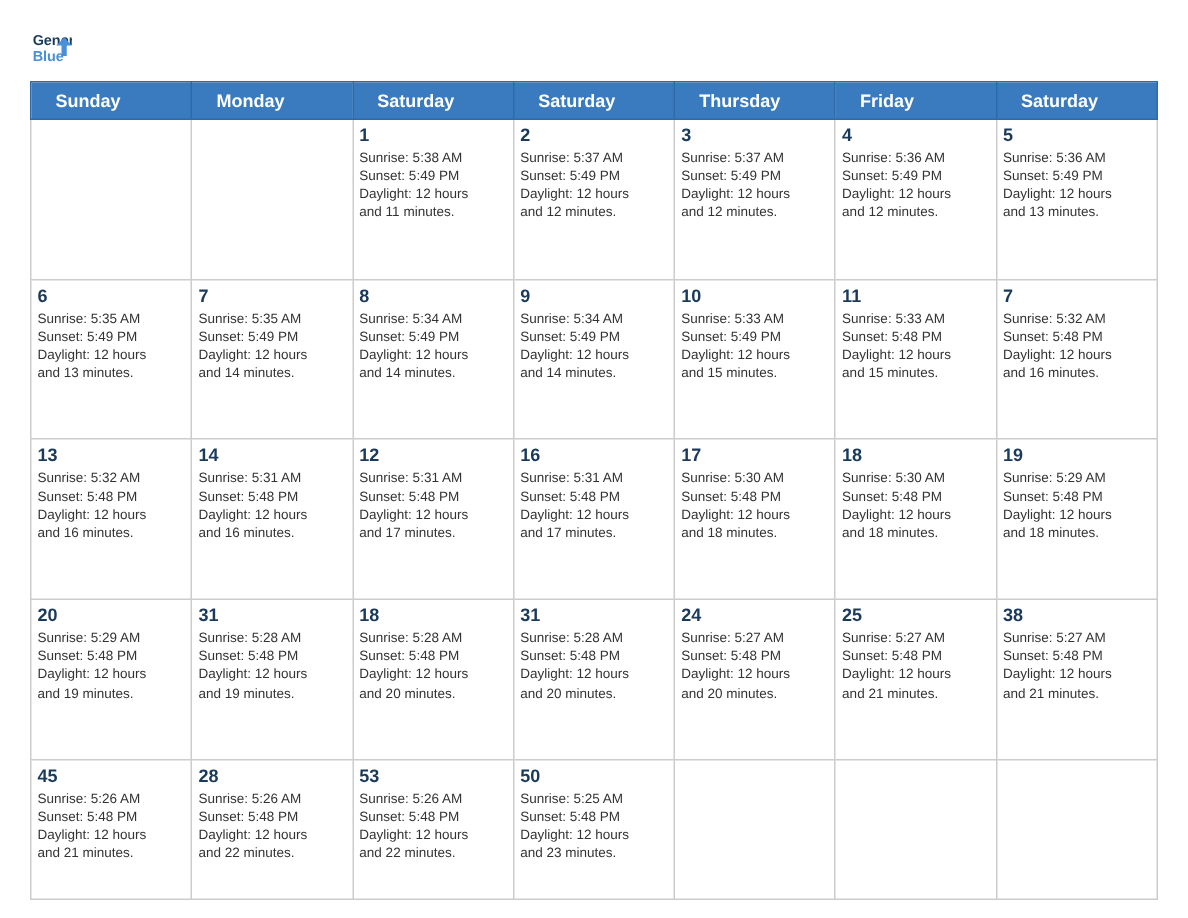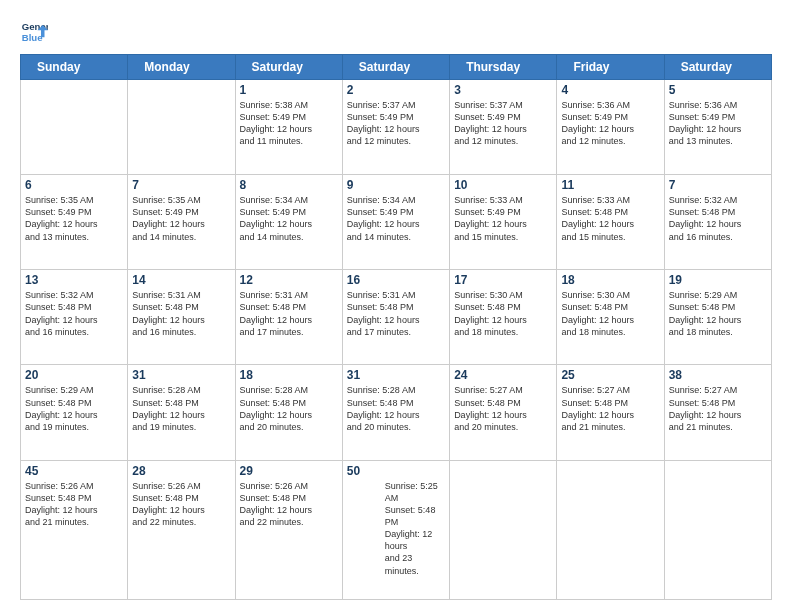--- a/index.html
+++ b/index.html
@@ -321,29 +321,29 @@
 and 21 minutes.</div>
           </td>
           <td>
             <span class="day-num">28</span>
             <div class="day-info" style="white-space: pre-line;">Sunrise: 5:26 AM
 Sunset: 5:48 PM
 Daylight: 12 hours
 and 22 minutes.</div>
           </td>
           <td>
-            <span class="day-num">29</span>
+            <span class="day-num">53</span>
             <div class="day-info" style="white-space: pre-line;">Sunrise: 5:26 AM
 Sunset: 5:48 PM
 Daylight: 12 hours
 and 22 minutes.</div>
           </td>
           <td>
             <span class="day-num">50</span>
-            <div class="day-info" style="white-space: pre-line; margin-left: 38px;">Sunrise: 5:25 AM
+            <div class="day-info" style="white-space: pre-line;">Sunrise: 5:25 AM
 Sunset: 5:48 PM
 Daylight: 12 hours
 and 23 minutes.</div>
           </td>
           <td class="empty"></td>
           <td class="empty"></td>
           <td class="empty"></td>
         </tr>
       </tbody>
   </table>

